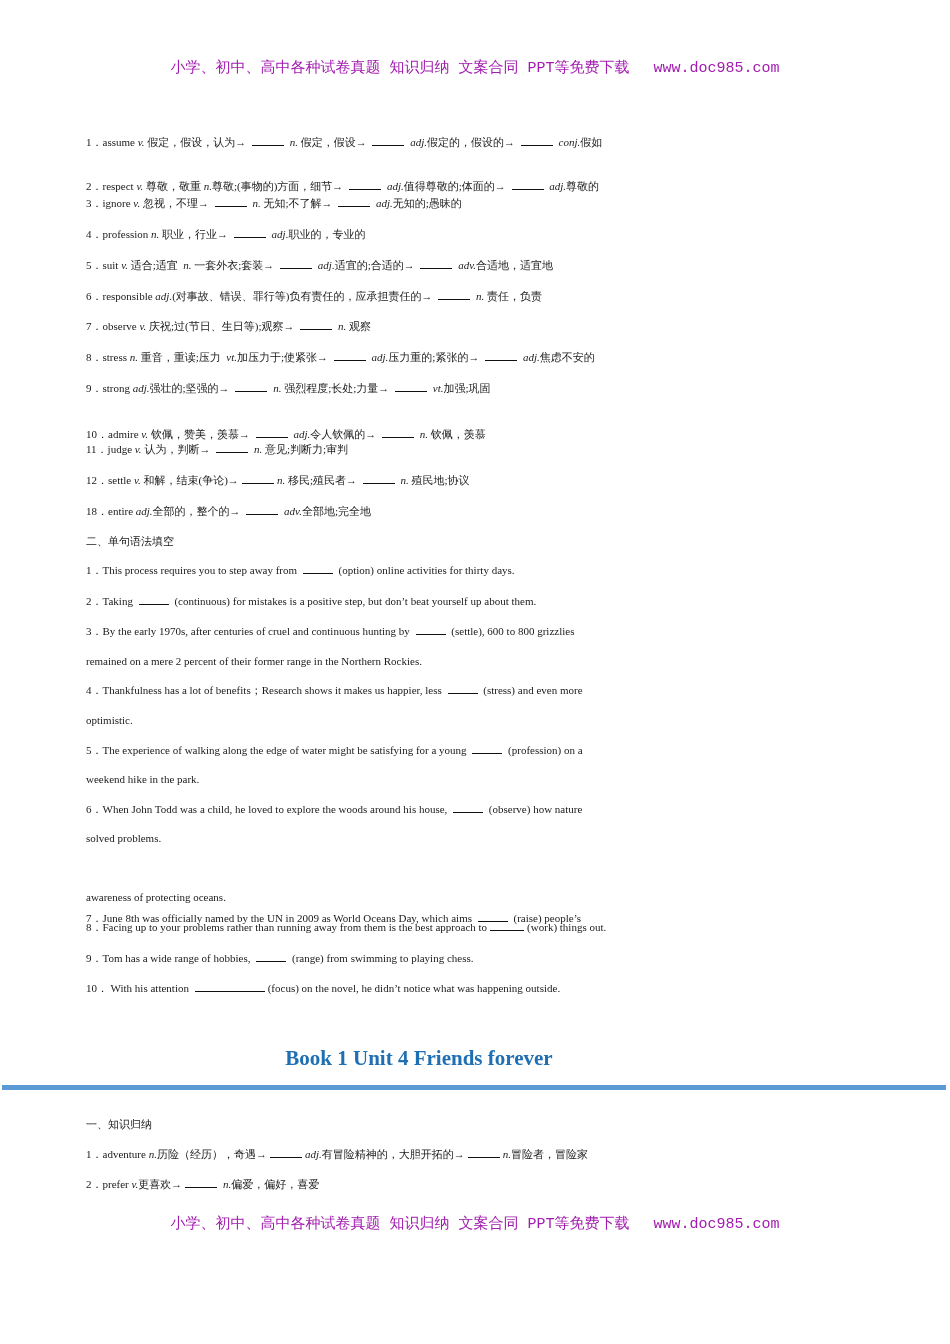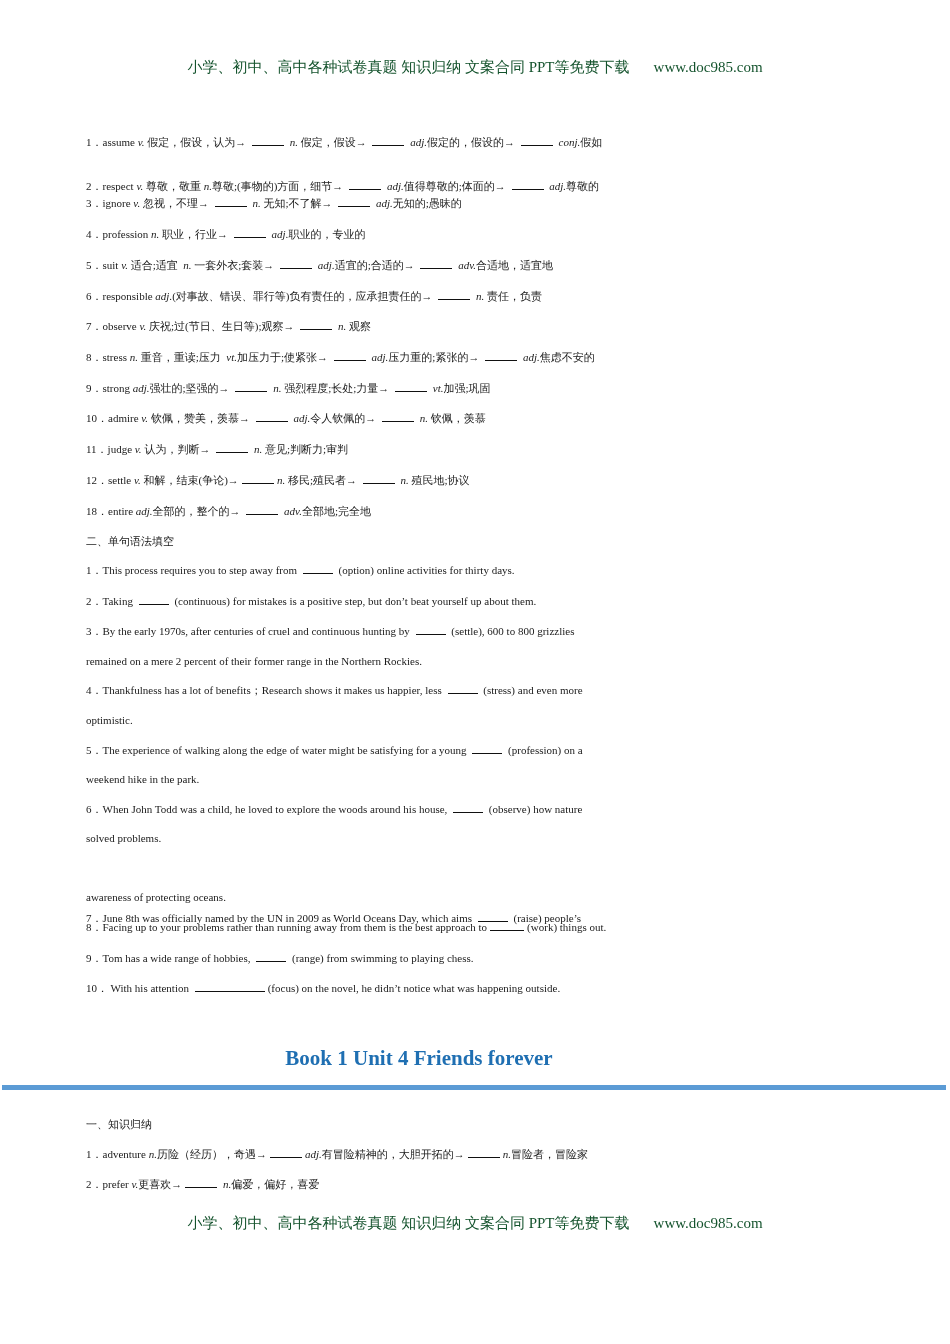--- a/index.html
+++ b/index.html
@@ -3,21 +3,21 @@
   <meta charset="utf-8">
   <style>
     html, body { margin: 0; padding: 0; background: #ffffff; }
     body {
       width: 950px; height: 1344px; position: relative; overflow: hidden;
       font-family: "Liberation Serif", "DejaVu Serif", serif;
       color: #1a1a1a;
     }
     .header, .footer {
       position: absolute; left: 0; width: 950px; text-align: center;
-      font-size: 15px; color: #14532d;
+      font-size: 15px; color: #a21caf; font-family: Liberation Mono, monospace;
     }
     .header { top: 58px; }
     .footer { top: 1214px; }
     .header .url, .footer .url { margin-left: 24px; }
     .line {
       position: absolute; left: 86px; font-size: 11px; white-space: nowrap;
       line-height: 20px;
     }
     .line i { font-style: italic; }
     .blank { display: inline-block; border-bottom: 1px solid #111; height: 12px; vertical-align: baseline; margin: 0 3px; }
@@ -43,21 +43,21 @@
 
 <div class="line" style="top:132px"><span>1．</span>assume <i>v.</i> 假定，假设，认为→ <span class="blank b4"></span> <i>n.</i> 假定，假设→ <span class="blank b4"></span> <i>adj.</i>假定的，假设的→ <span class="blank b4"></span> <i>conj.</i>假如</div>
 <div class="line" style="top:176px"><span>2．</span>respect <i>v.</i> 尊敬，敬重 <i>n.</i>尊敬;(事物的)方面，细节→ <span class="blank b4"></span> <i>adj.</i>值得尊敬的;体面的→ <span class="blank b4"></span> <i>adj.</i>尊敬的</div>
 <div class="line" style="top:193px"><span>3．</span>ignore <i>v.</i> 忽视，不理→ <span class="blank b4"></span> <i>n.</i> 无知;不了解→ <span class="blank b4"></span> <i>adj.</i>无知的;愚昧的</div>
 <div class="line" style="top:224px"><span>4．</span>profession <i>n.</i> 职业，行业→ <span class="blank b4"></span> <i>adj.</i>职业的，专业的</div>
 <div class="line" style="top:255px"><span>5．</span>suit <i>v.</i> 适合;适宜 &nbsp;<i>n.</i> 一套外衣;套装→ <span class="blank b4"></span> <i>adj.</i>适宜的;合适的→ <span class="blank b4"></span> <i>adv.</i>合适地，适宜地</div>
 <div class="line" style="top:286px"><span>6．</span>responsible <i>adj.</i>(对事故、错误、罪行等)负有责任的，应承担责任的→ <span class="blank b4"></span> <i>n.</i> 责任，负责</div>
 <div class="line" style="top:316px"><span>7．</span>observe <i>v.</i> 庆祝;过(节日、生日等);观察→ <span class="blank b4"></span> <i>n.</i> 观察</div>
 <div class="line" style="top:347px"><span>8．</span>stress <i>n.</i> 重音，重读;压力 &nbsp;<i>vt.</i>加压力于;使紧张→ <span class="blank b4"></span> <i>adj.</i>压力重的;紧张的→ <span class="blank b4"></span> <i>adj.</i>焦虑不安的</div>
 <div class="line" style="top:378px"><span>9．</span>strong <i>adj.</i>强壮的;坚强的→ <span class="blank b4"></span> <i>n.</i> 强烈程度;长处;力量→ <span class="blank b4"></span> <i>vt.</i>加强;巩固</div>
-<div class="line" style="top:408px"><span>10．</span>admire <i>v.</i> 钦佩，赞美，羡慕→ <span class="blank b4"></span> <i>adj.</i>令人钦佩的→ <span class="blank b4"></span> <i>n.</i> 钦佩，羡慕</div>
+<div class="line" style="top:424px"><span>10．</span>admire <i>v.</i> 钦佩，赞美，羡慕→ <span class="blank b4"></span> <i>adj.</i>令人钦佩的→ <span class="blank b4"></span> <i>n.</i> 钦佩，羡慕</div>
 <div class="line" style="top:439px"><span>11．</span>judge <i>v.</i> 认为，判断→ <span class="blank b4"></span> <i>n.</i> 意见;判断力;审判</div>
 <div class="line" style="top:470px"><span>12．</span>settle <i>v.</i> 和解，结束(争论)→<span class="blank b4"></span><i>n.</i> 移民;殖民者→ <span class="blank b4"></span> <i>n.</i> 殖民地;协议</div>
 <div class="line" style="top:501px"><span>18．</span>entire <i>adj.</i>全部的，整个的→ <span class="blank b4"></span> <i>adv.</i>全部地;完全地</div>
 
 <div class="line" style="top:531px">二、单句语法填空</div>
 
 <div class="line" style="top:560px"><span>1．</span><span>This process requires you to step away from </span><span class="blank b3"></span><span> (option) online activities for thirty days.</span></div>
 <div class="line" style="top:591px"><span>2．</span><span>Taking </span><span class="blank b3"></span><span> (continuous) for mistakes is a positive step, but don’t beat yourself up about them.</span></div>
 <div class="line" style="top:621px"><span>3．</span><span>By the early 1970s, after centuries of cruel and continuous hunting by </span><span class="blank b3"></span><span> (settle), 600 to 800 grizzlies</span></div>
 <div class="line" style="top:651px">remained on a mere 2 percent of their former range in the Northern Rockies.</div>

